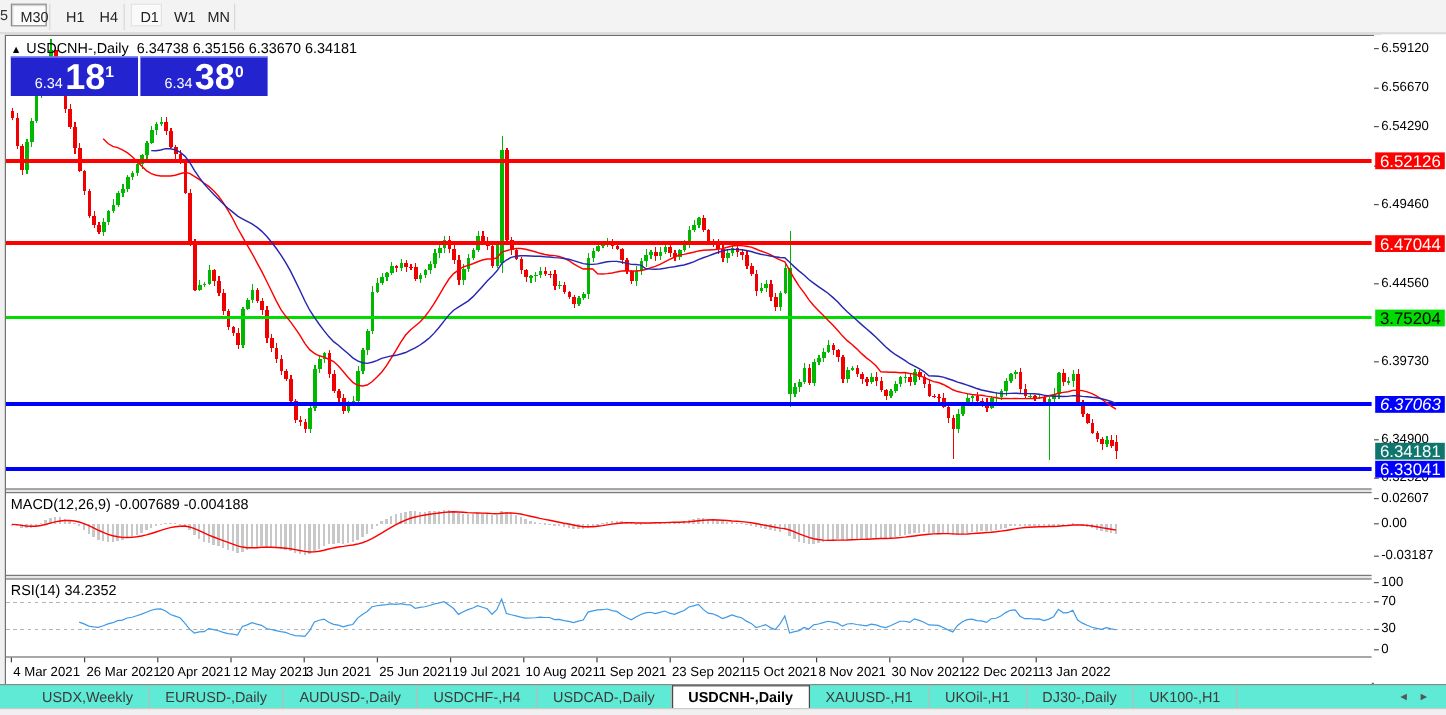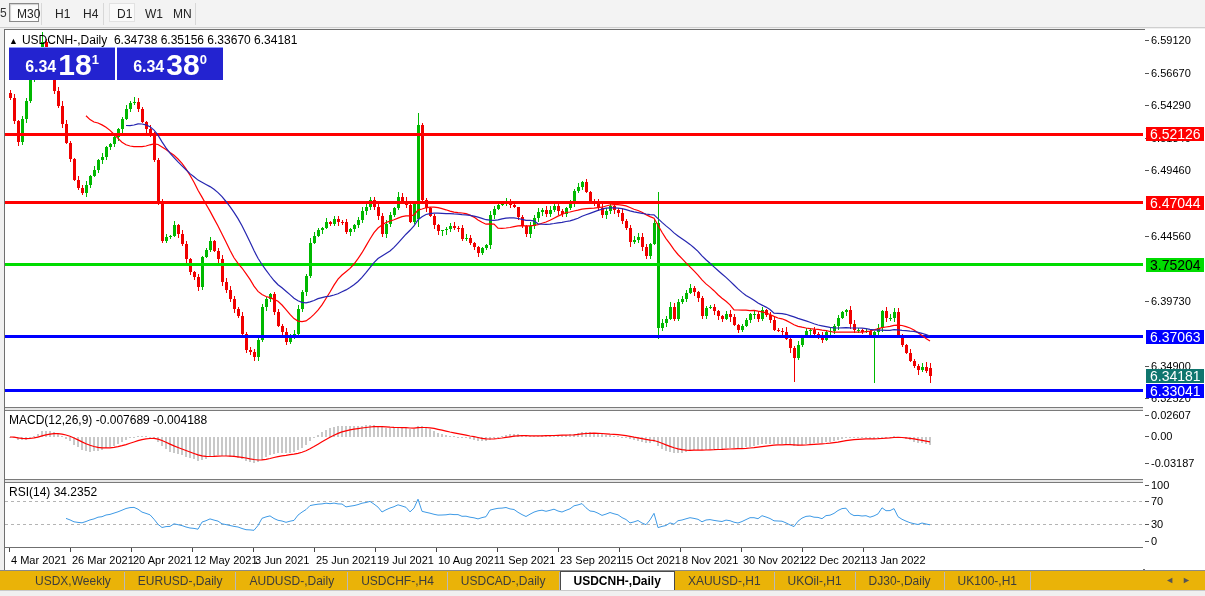--- a/index.html
+++ b/index.html
@@ -31,37 +31,37 @@
   .ind-label { position:absolute; left:4px; z-index:6; font-size:12px; white-space:nowrap; }
   
   #trade { position:absolute; left:4px; top:16px; z-index:7; width:220px; }
   #trade .row1 { display:flex; height:23px; }
   .tp-btn { background:#3a49d8; color:#fff; font-size:13px; text-align:center; line-height:22px; width:48px; border:1px solid #2a35b5; }
   .tp-spin { width:22px; background:#e9e9e9; border:1px solid #a8a8a8; font-size:8px; color:#5568aa; text-align:center; line-height:21px; margin-left:2px; }
   .tp-spin.up { margin-left:0; margin-right:2px; }
   #tp-vol { width:66px; border:1px solid #9aa0a6; font-size:13px; text-align:right; padding-right:4px; font-family:"Liberation Sans",sans-serif; }
   #trade .row2 { display:flex; height:33px; margin-top:1px; }
   .tp-price { background:#2323d0; color:#fff; width:106px; border-top:1px solid #8f9bff; display:flex; align-items:flex-end; justify-content:center; padding-bottom:1px; }
-  .tp-price .pre { font-size:16px; font-weight:bold; margin-right:2px; margin-bottom:3px; }
+  .tp-price .pre { font-size:12px; font-weight:normal; margin-right:2px; margin-bottom:3px; }
   .tp-price .big { font-size:30px; font-weight:bold; line-height:28px; }
   .tp-price .sup { font-size:13px; font-weight:bold; margin-bottom:12px; }
   .tp-price.buy { margin-left:2px; width:106px; }
   
   #axis { position:absolute; left:1145px; top:29px; width:60px; height:541px; background:#fff; overflow:visible; }
   .ax-label { position:absolute; left:6px; font-size:11px; white-space:nowrap; }
   .ax-dash { position:absolute; left:0px; width:4px; height:1px; background:#555; }
   .ax-badge { position:absolute; left:1px; height:14px; line-height:14px; font-size:14px; color:#fff;
     padding-left:4px; width:58px; z-index:3; }
   
   #dates { position:absolute; left:0; top:517px; width:1138px; height:23px; background:#fff; border-top:1px solid #6f6f6f; }
   .d-tick { position:absolute; top:0; width:1px; height:4px; background:#444; }
   .d-label { position:absolute; top:6px; font-size:11px; white-space:nowrap; color:#000; }
   
   #tabbar { position:absolute; left:0; top:570px; width:1205px; height:20px;
-    background:#eab308; border-top:1px solid #8a8a8a; white-space:nowrap; padding-left:22px; }
+    background:#5eead4; border-top:1px solid #8a8a8a; white-space:nowrap; padding-left:22px; }
   .tab { display:inline-block; height:19px; line-height:19px; padding:0 13px; font-size:12px; color:#3c3c3c;
     border-right:1px solid #b9b9b9; cursor:default; }
   .tab.active { background:#fff; border:1px solid #4a4a4a; border-bottom:none; font-weight:bold; color:#000; }
   .tab-arrows { position:absolute; right:6px; top:4px; font-size:9px; color:#555; letter-spacing:8px; }
   
   #status { position:absolute; left:0; top:590px; width:1205px; height:6px; background:#f0f0f0; border-top:1px solid #c9c9c9; }
 </style>
 </head>
 <body>
 
@@ -875,21 +875,21 @@
     <div class="ax-dash" style="top: 206.962px;"></div>
     <div class="ax-label" style="top: 265.969px;">6.39730</div>
     <div class="ax-dash" style="top: 271.969px;"></div>
     <div class="ax-label" style="top: 330.976px;">6.34900</div>
     <div class="ax-dash" style="top: 336.976px;"></div>
     <div class="ax-label" style="top: 363.008px;">6.32520</div>
     <div class="ax-dash" style="top: 369.008px;"></div>
     <div class="ax-badge" style="top: 98.1319px; background: rgb(255, 0, 0); color: rgb(255, 255, 255);">6.52126</div>
     <div class="ax-badge" style="top: 166.53px; background: rgb(255, 0, 0); color: rgb(255, 255, 255);">6.47044</div>
     <div class="ax-badge" style="top: 228.711px; background: rgb(0, 220, 0); color: rgb(0, 0, 0);">3.75204</div>
-    <div class="ax-badge" style="top: 300.864px; background: rgb(0, 0, 255); color: rgb(255, 255, 255);">6.37063</div>
+    <div class="ax-badge" style="top: 300.864px; background: rgb(0, 0, 255); color: rgb(255, 255, 255); font-style: italic;">6.37063</div>
     <div class="ax-badge" style="top: 354.996px; background: rgb(0, 0, 255); color: rgb(255, 255, 255);">6.33041</div>
     <div class="ax-badge" style="top: 339.653px; background: #0f766e; color: rgb(255, 255, 255);">6.34181</div>
     <div class="ax-label" style="top: 379.5px;">0.02607</div>
     <div class="ax-dash" style="top: 385.5px;"></div>
     <div class="ax-label" style="top: 401px;">0.00</div>
     <div class="ax-dash" style="top: 407px;"></div>
     <div class="ax-label" style="top: 427.5px;">-0.03187</div>
     <div class="ax-dash" style="top: 433.5px;"></div>
     <div class="ax-label" style="top: 450px;">100</div>
     <div class="ax-dash" style="top: 456px;"></div>

